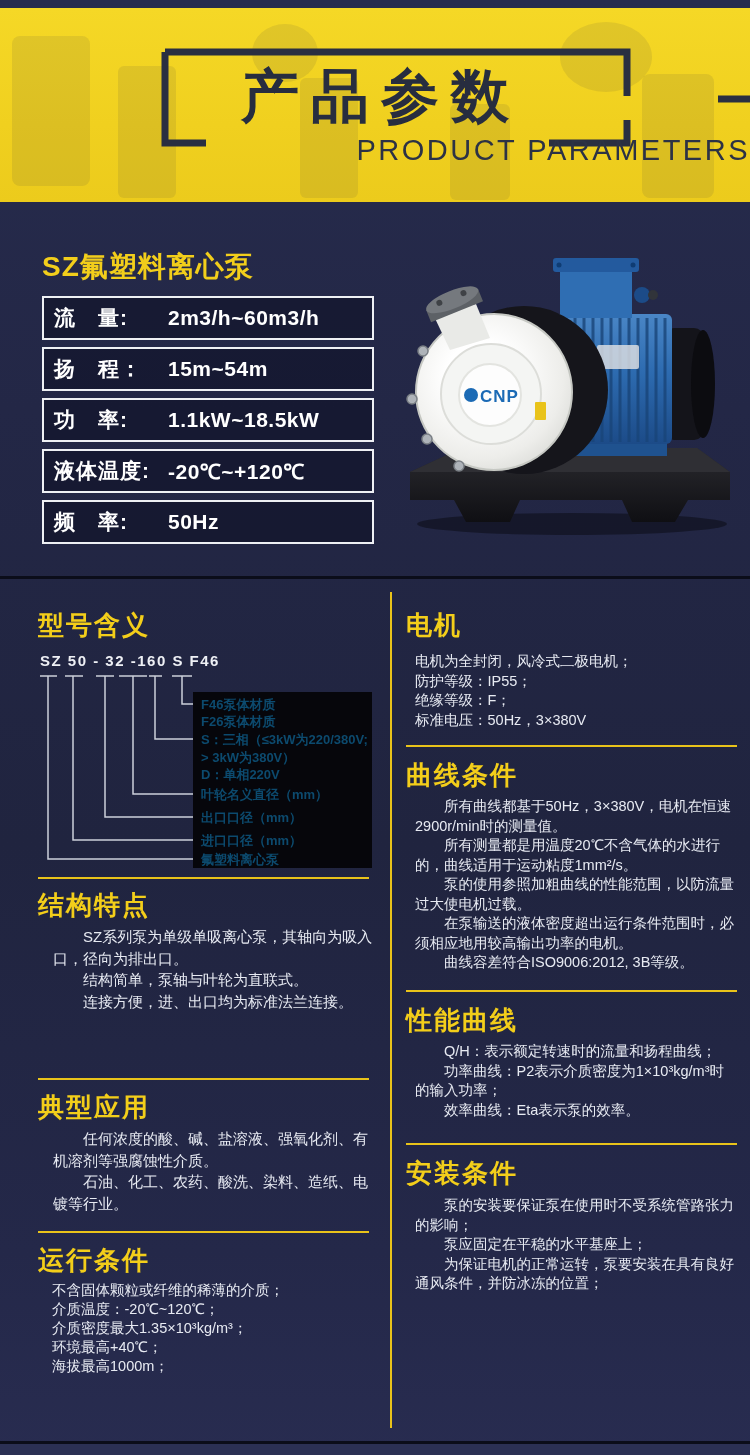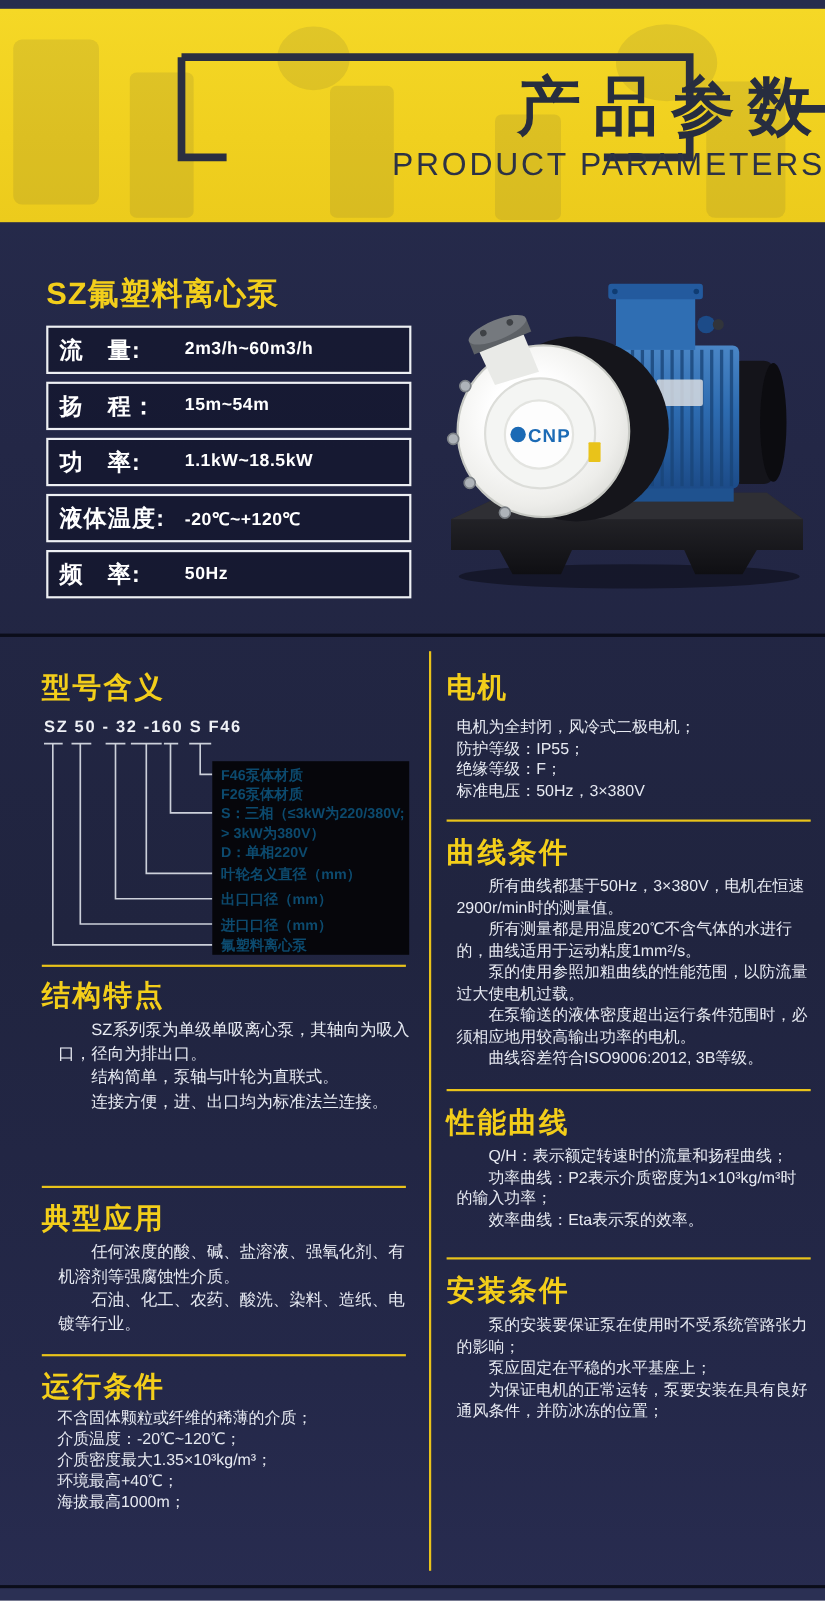--- a/index.html
+++ b/index.html
@@ -13,32 +13,32 @@
     background:linear-gradient(180deg,#f5d826 0%,#f0d01f 60%,#eccb1c 100%);overflow:hidden}
   .sil{position:absolute;background:#2d3448;opacity:.10}
   .s1{left:12px;top:28px;width:78px;height:150px;border-radius:8px}
   .s2{left:118px;top:58px;width:58px;height:132px;border-radius:6px}
   .s3{left:252px;top:16px;width:66px;height:58px;border-radius:50%}
   .s4{left:300px;top:70px;width:58px;height:120px;border-radius:6px}
   .s5{left:560px;top:14px;width:92px;height:70px;border-radius:50%}
   .s6{left:642px;top:66px;width:72px;height:124px;border-radius:8px}
   .s7{left:450px;top:96px;width:60px;height:96px;border-radius:6px}
   .bracket-svg{position:absolute;left:0;top:0}
-  .banner-cn{position:absolute;left:0;top:50px;width:100%;text-align:right;
+  .banner-cn{position:absolute;left:0;top:50px;width:100%;text-align:center;
     font-size:58px;font-weight:bold;color:#272d3f;letter-spacing:12px;text-indent:12px}
   .banner-en{position:absolute;left:0;top:126px;width:100%;text-align:right;
     font-size:29px;color:#2c3245;letter-spacing:2.5px}
   
   .product-name{position:absolute;left:42px;top:248px;margin:0;font-size:28px;font-weight:bold;
     color:#f2ce1b;letter-spacing:1px}
   .spec-rows{position:absolute;left:42px;top:296px;width:332px}
   .spec-row{box-sizing:border-box;height:44px;margin-bottom:7px;border:2px solid #eef0f4;
     background:rgba(12,15,34,.55);display:flex;align-items:center;padding:0 10px;color:#fff}
   .spec-label{font-size:21px;font-weight:bold;width:114px;flex:none;letter-spacing:1px;white-space:nowrap}
-  .spec-value{font-size:16px;font-weight:bold;letter-spacing:.5px;white-space:nowrap}
+  .spec-value{font-size:21px;font-weight:bold;letter-spacing:.5px;white-space:nowrap}
   .pump-svg{position:absolute;left:392px;top:250px}
   
   .divider-dark{position:absolute;left:0;top:576px;width:750px;height:3px;background:#0b0d1a}
   .divider-bottom{position:absolute;left:0;top:1441px;width:750px;height:3px;background:#0b0d1a}
   .footer-strip{position:absolute;left:0;top:1444px;width:750px;height:11px;background:#2b3054}
   .col-divider{position:absolute;left:390px;top:592px;width:2px;height:836px;background:#e9c31a}
   .hr{position:absolute;height:2px;background:#e9c31a}
   #hr-l1{left:38px;top:877px;width:331px}
   #hr-l2{left:38px;top:1078px;width:331px}
   #hr-l3{left:38px;top:1231px;width:331px}

